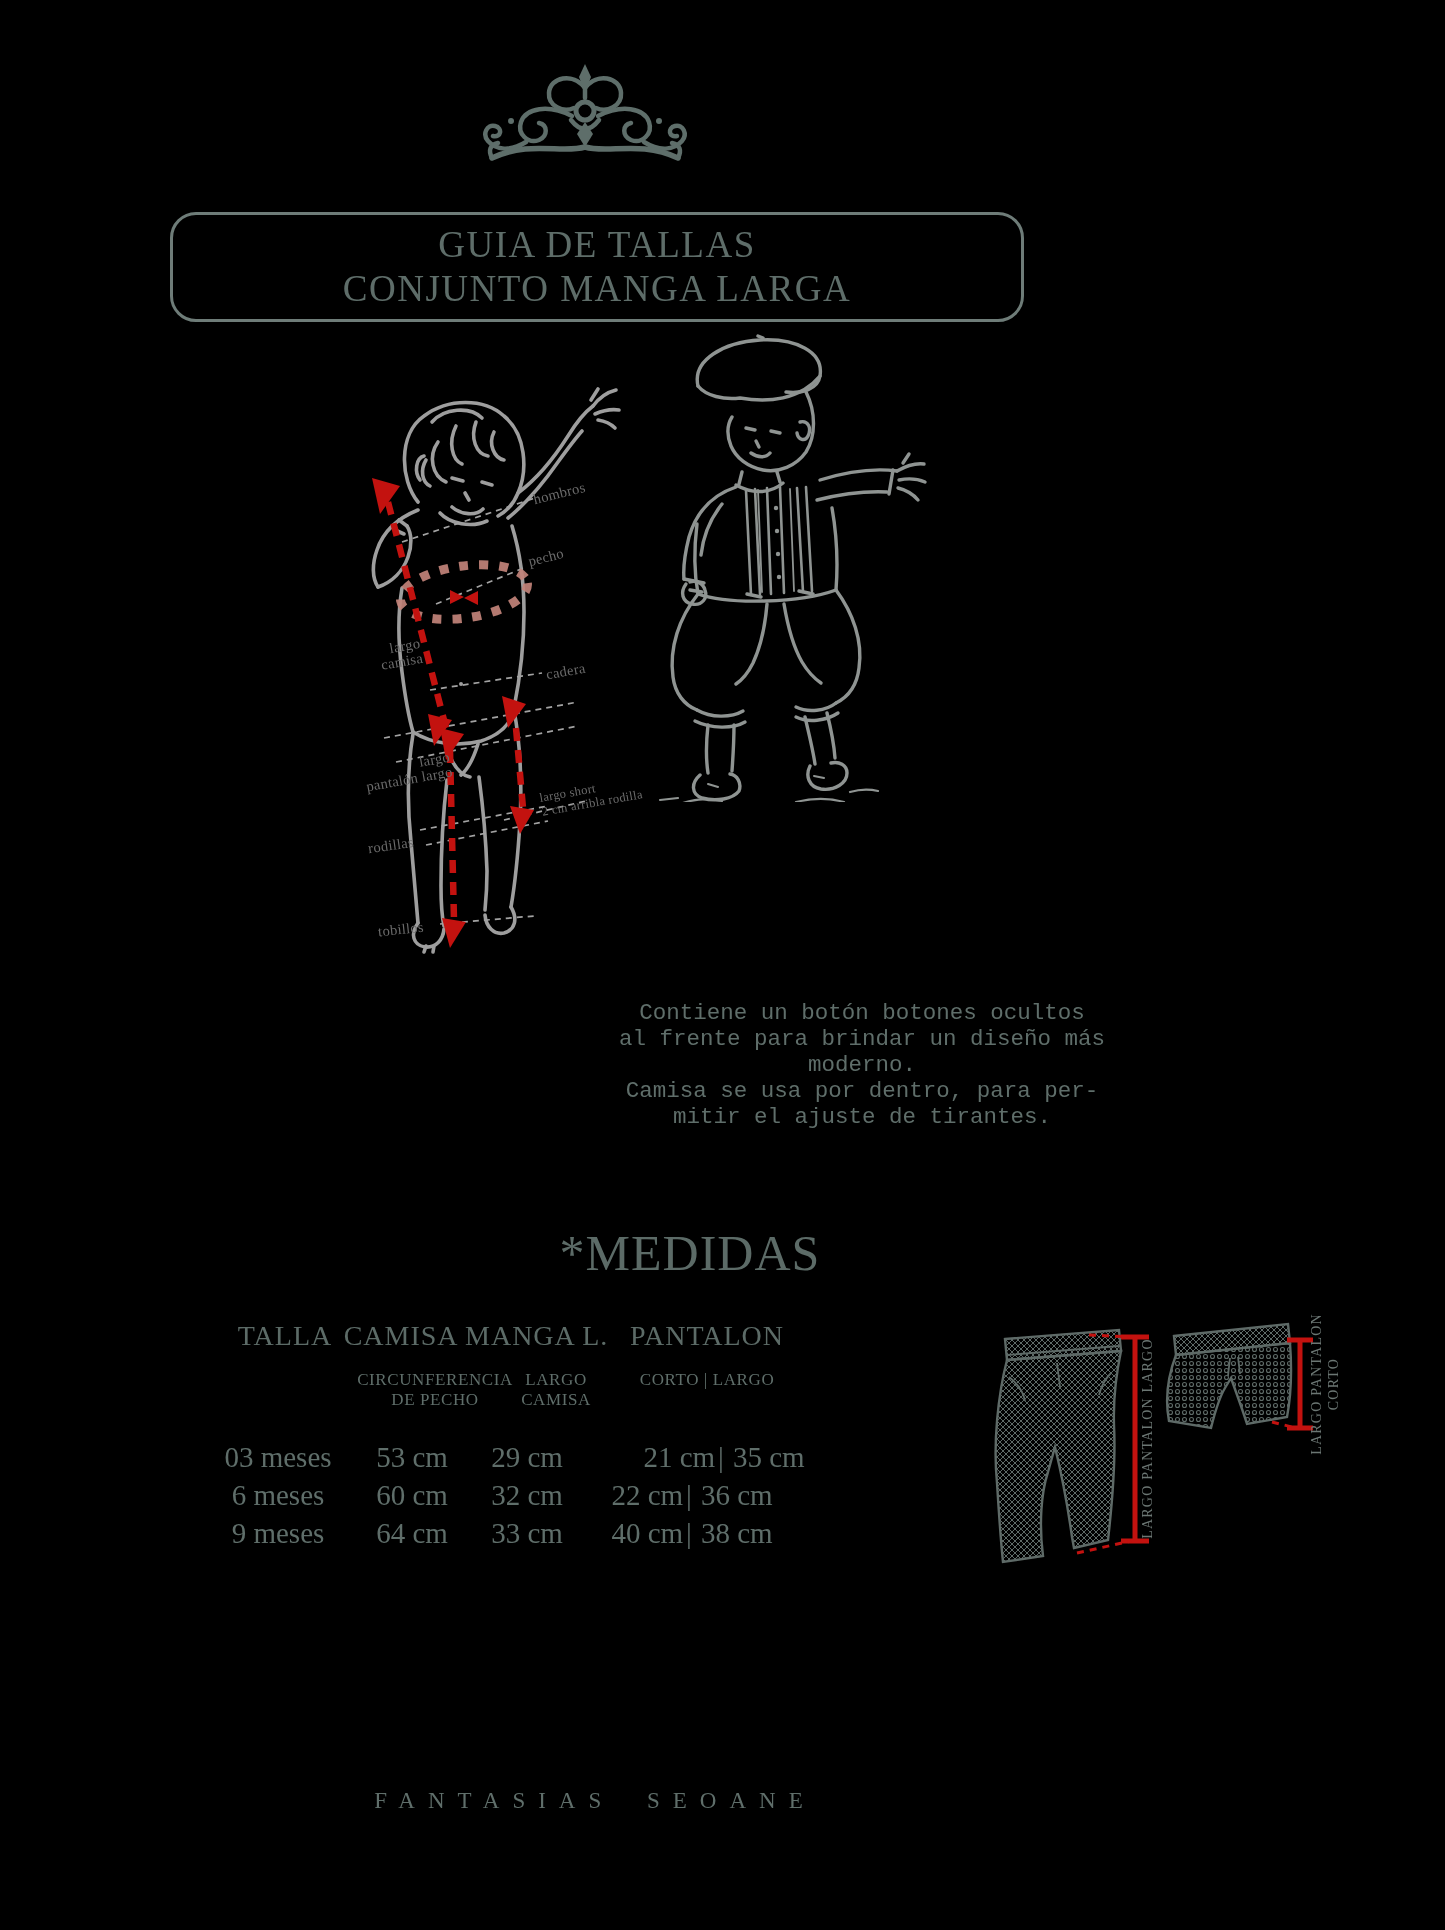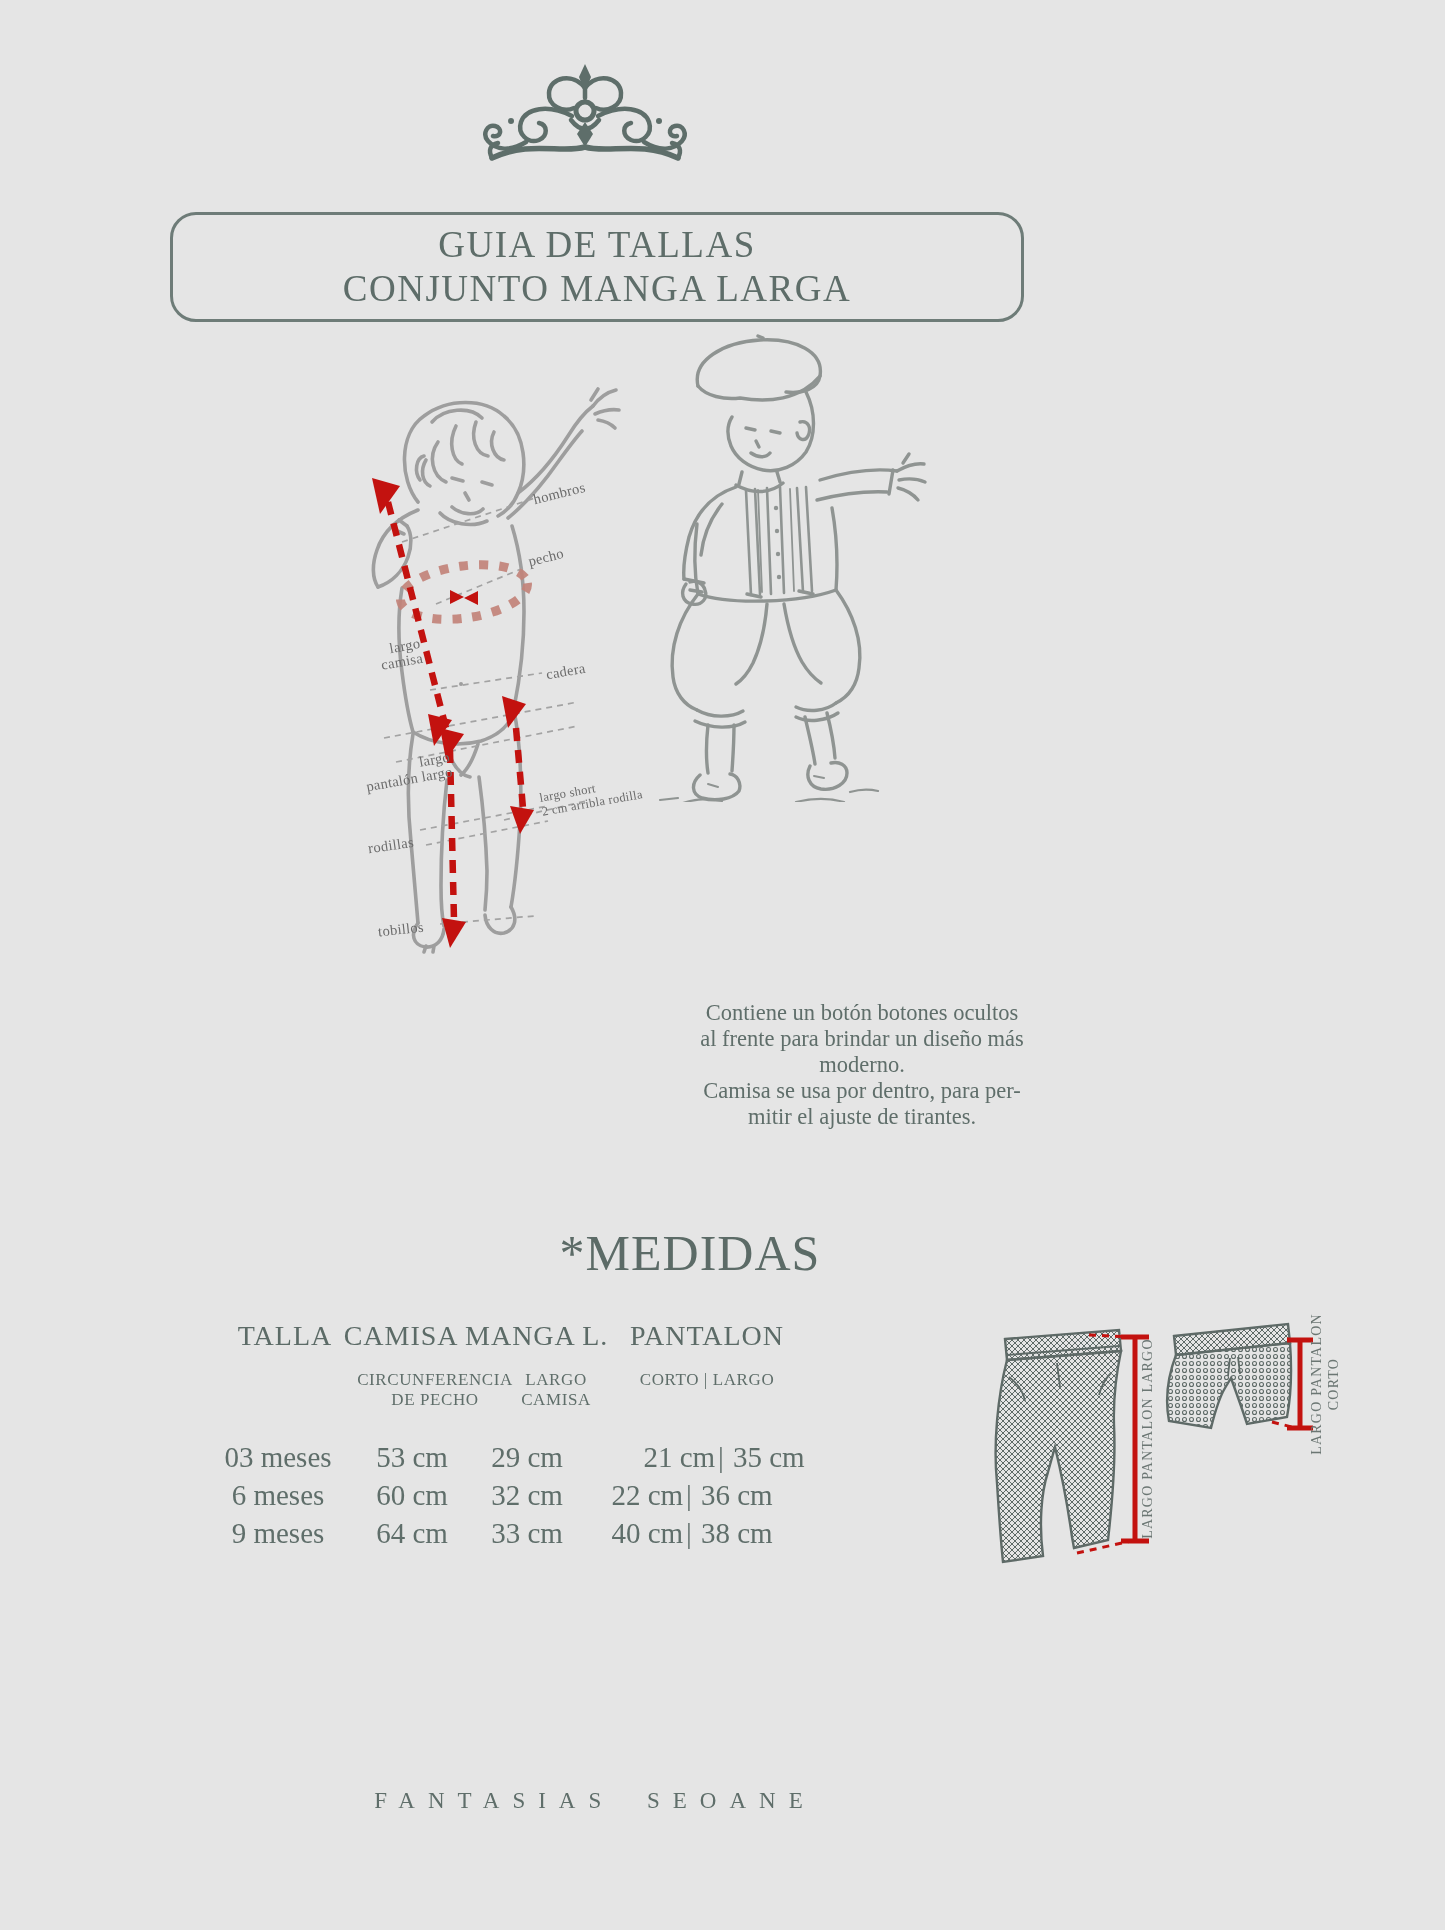--- a/index.html
+++ b/index.html
@@ -1,17 +1,17 @@
 <!DOCTYPE html>
 <html><head>
 <meta charset="utf-8">
 <style>
   html,body{margin:0;padding:0;background:#ffffff;}
   .page{
-    position:relative;width:1445px;height:1930px;margin:0 auto;background:#e5e5e5;
+    position:relative;width:1445px;height:1930px;margin:0 auto;background:#000000;
     font-family:"Liberation Serif","DejaVu Serif",serif;color:#5f6e6a;overflow:hidden;
   }
   .abs{position:absolute;}
   .cx{transform:translateX(-50%);}
   
   .title-box{
     left:170px;top:212px;width:848px;height:104px;border:3px solid #6e7c78;border-radius:26px;
     display:flex;flex-direction:column;align-items:center;justify-content:center;
   }
   .title-line{font-size:37px;line-height:44px;letter-spacing:1.5px;color:#5e6d69;white-space:nowrap;}
@@ -199,21 +199,21 @@
       <path d="M80 472 c14 -5 30 -6 42 -3 M130 477 c18 -5 38 -6 52 -2 M196 470 c16 -4 34 -4 48 0 M250 460 c10 -3 20 -3 28 -1 M60 468 l18 -2" stroke-width="2.2"></path>
     </g>
     <g fill="#8f9492" stroke="none">
       <circle cx="176" cy="176" r="2.2"></circle>
         <circle cx="177" cy="199" r="2.2"></circle>
       <circle cx="178" cy="222" r="2.2"></circle>
         <circle cx="179" cy="245" r="2.2"></circle>
     </g>
   </svg>
 
-  <div class="abs cx caption" style="left:862px;top:1000px;">
+  <div class="abs cx caption" style="left:862px;top:1000px;font-family:Liberation Mono, monospace;">
     <div>Contiene un botón botones ocultos</div>
     <div>al frente para brindar un diseño más</div>
     <div>moderno.</div>
     <div>Camisa se usa por dentro, para per-</div>
     <div>mitir el ajuste de tirantes.</div>
   </div>
 
   <div class="abs cx medidas-heading" style="left:690px;top:1224px;">*MEDIDAS</div>
 
   <div class="abs cx th" style="left:285px;top:1320px;">TALLA</div>

